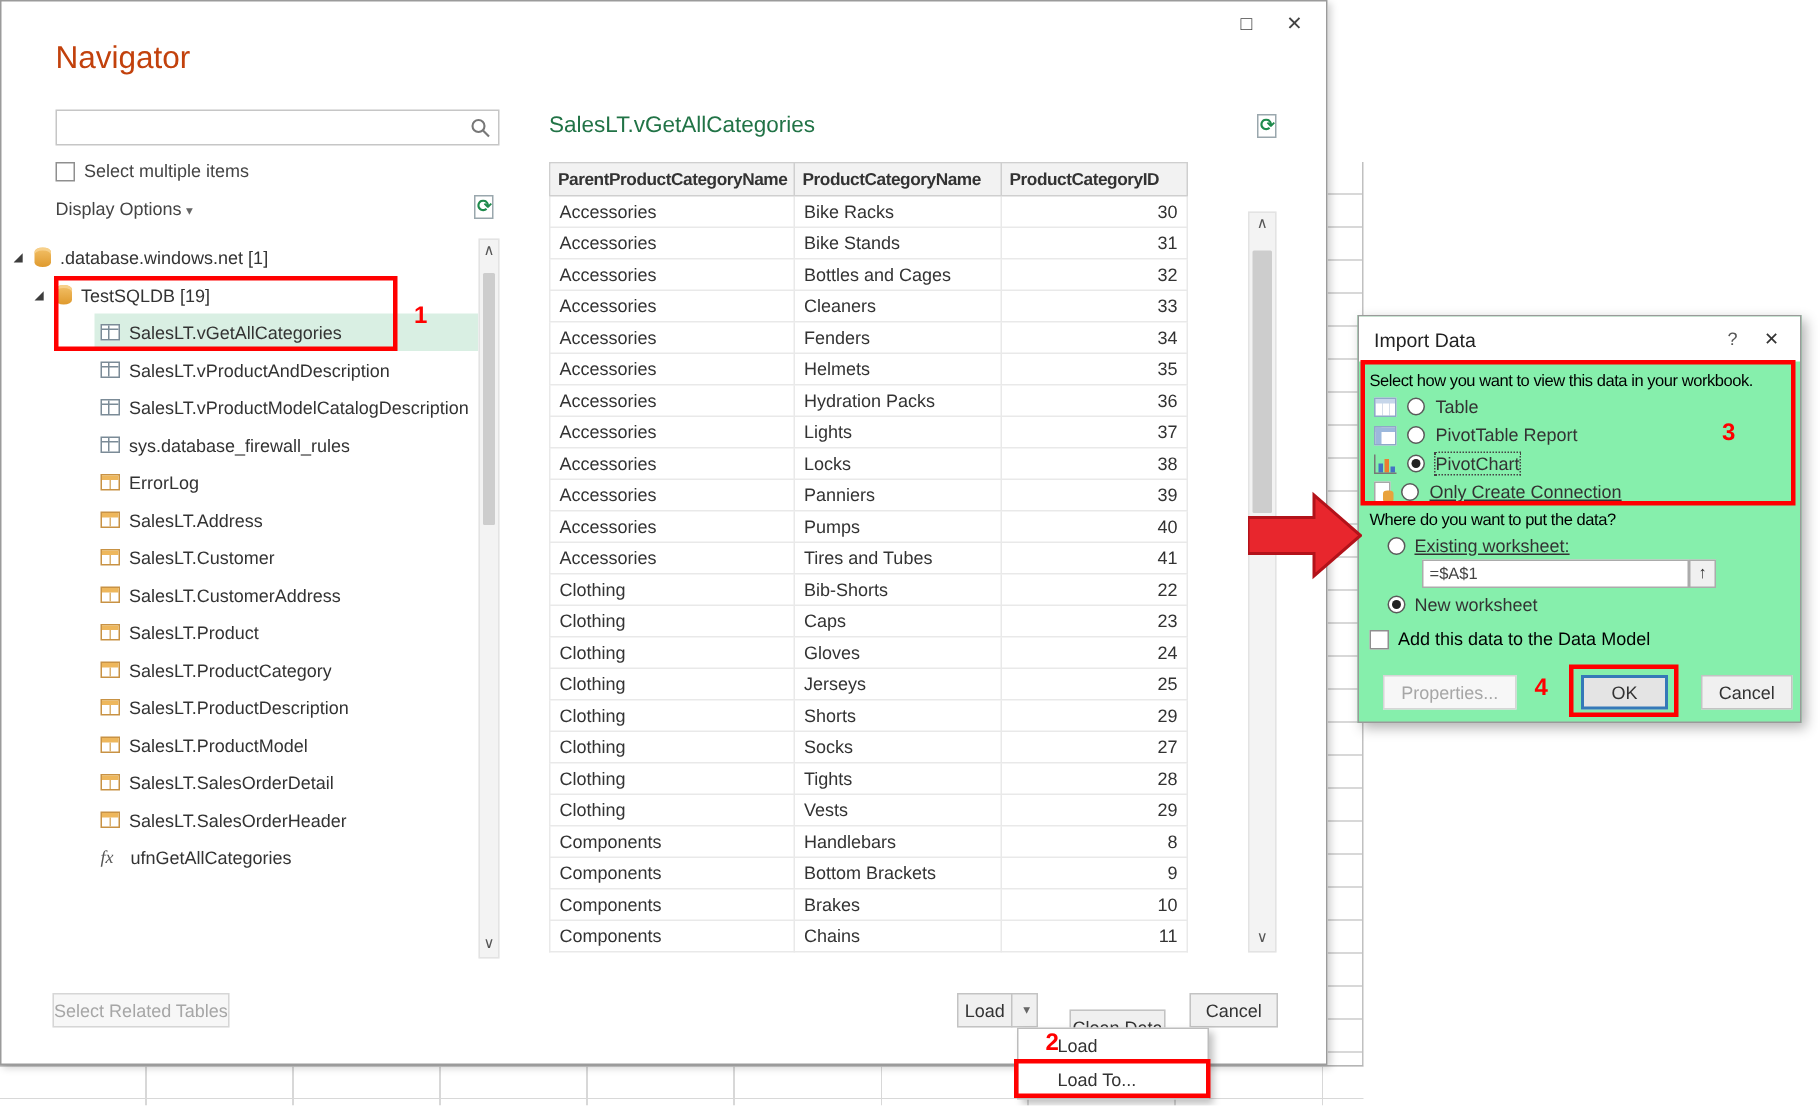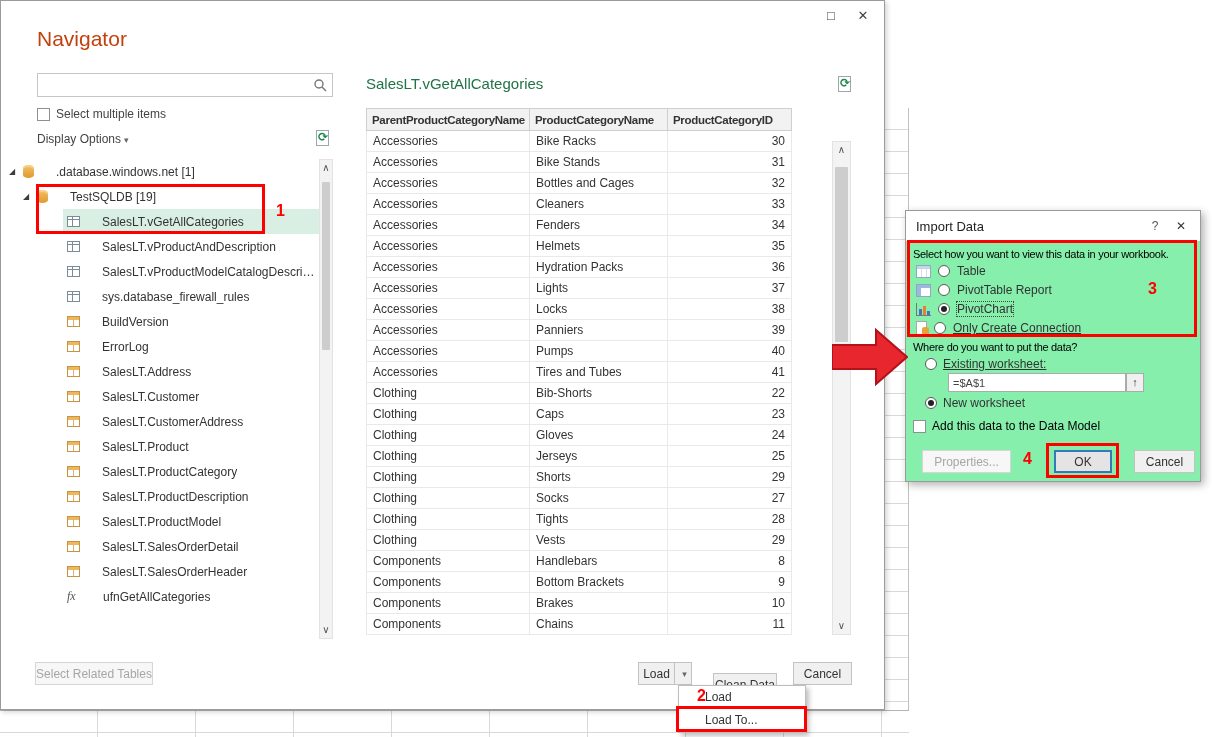--- a/index.html
+++ b/index.html
@@ -34,21 +34,21 @@
 .refresh-2{position:absolute;left:835px;top:74px}
 
 
 .tree{position:absolute;left:8px;top:158px;width:310px;height:478px;overflow:hidden}
 .tree-row{height:25px;display:flex;align-items:center;white-space:nowrap;color:#333}
 .tree-row.lvl1{margin-left:14px}
 .tree-row.lvl2{margin-left:54px;padding-left:4px}
 .tree-row.selected{background:#d9efe3}
 .expander{width:14px;font-size:8px;color:#3d3d3d;flex:none}
 .expander::before{content:"◢"}
-.tree-label{margin-left:22px;overflow:hidden;text-overflow:ellipsis}
+.tree-label{margin-left:6px;overflow:hidden;text-overflow:ellipsis}
 .icon-db{width:11px;height:13px;flex:none;border-radius:5.5px/3px;background:linear-gradient(#f3c169,#df9a2e);box-shadow:inset 0 2px 0 #f7d08a}
 .icon-view{width:13px;height:11px;flex:none;border:1px solid #7b8b97;background:#fff;position:relative}
 .icon-view::before{content:"";position:absolute;left:0;right:0;top:2px;height:1px;background:#7b8b97}
 .icon-view::after{content:"";position:absolute;left:4px;top:0;bottom:0;width:1px;background:#7b8b97}
 .icon-table{width:13px;height:11px;flex:none;border:1px solid #c89244;background:#fff;position:relative}
 .icon-table::before{content:"";position:absolute;left:0;right:0;top:0;height:3px;background:#eeb75c}
 .icon-table::after{content:"";position:absolute;left:5px;top:3px;bottom:0;width:1px;background:#d9b274;box-shadow:3px 3px 0 -1px #e7cfa4}
 .icon-fx{width:14px;flex:none;font-style:italic;font-family:"Liberation Serif",serif;font-size:12px;color:#555}
 .icon-fx::before{content:"fx"}
 
@@ -190,24 +190,20 @@
     <div class="tree-row lvl2">
         <span class="icon-view"></span>
         <span class="tree-label">SalesLT.vProductModelCatalogDescription</span>
       </div>
     <div class="tree-row lvl2">
         <span class="icon-view"></span>
         <span class="tree-label">sys.database_firewall_rules</span>
       </div>
     <div class="tree-row lvl2">
         <span class="icon-table"></span>
-        <span class="tree-label">BuildVersion</span>
-      </div>
-    <div class="tree-row lvl2">
-        <span class="icon-table"></span>
         <span class="tree-label">ErrorLog</span>
       </div>
     <div class="tree-row lvl2">
         <span class="icon-table"></span>
         <span class="tree-label">SalesLT.Address</span>
       </div>
     <div class="tree-row lvl2">
         <span class="icon-table"></span>
         <span class="tree-label">SalesLT.Customer</span>
       </div>

